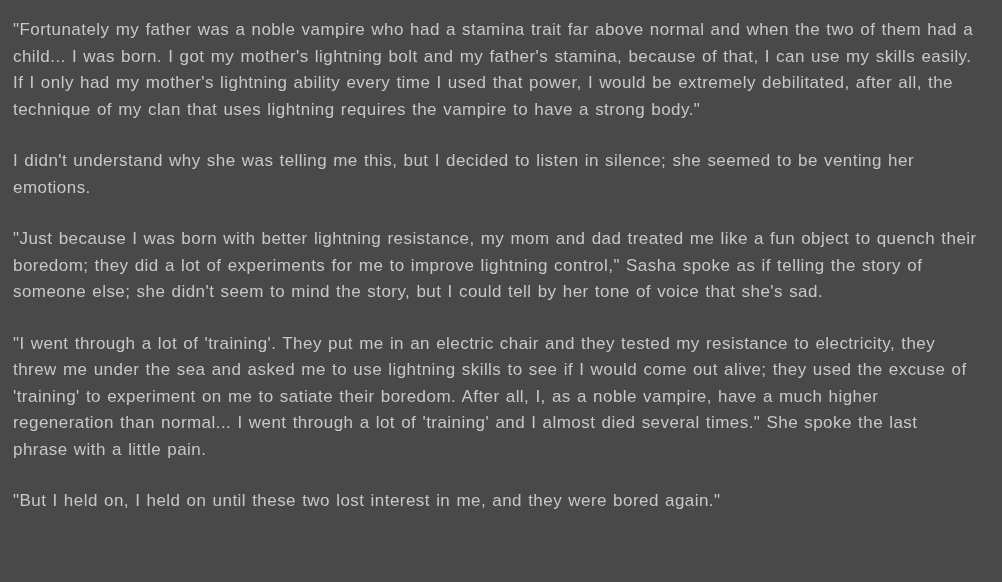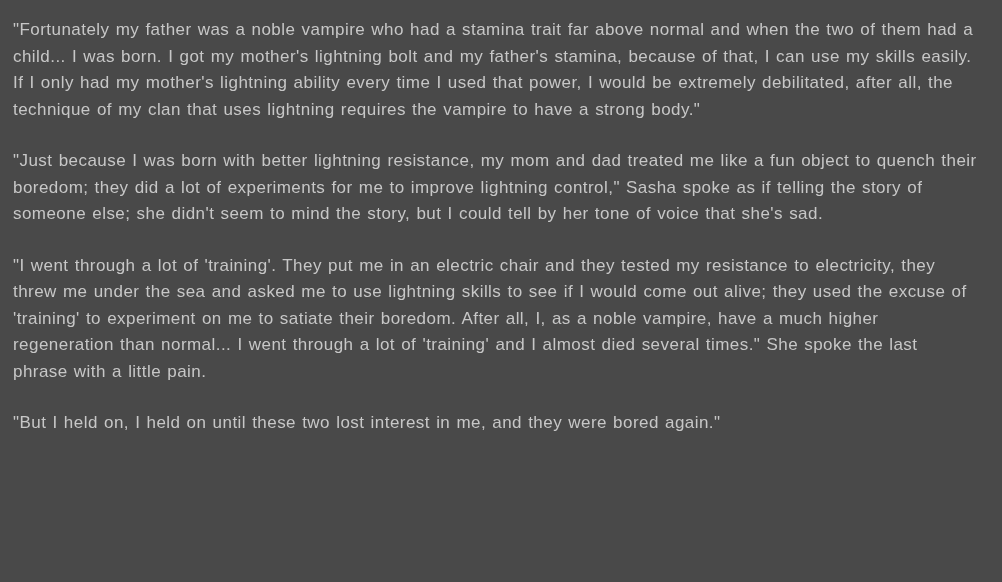--- a/index.html
+++ b/index.html
@@ -33,16 +33,17 @@
   .reader p.para:last-child {
     margin-bottom: 0;
   }
 </style>
 </head>
 <body>
 
 <div class="reader">
 
 <p class="para">"Fortunately my father was a noble vampire who had a stamina trait far above normal and when the two of them had a child... I was born. I got my mother's lightning bolt and my father's stamina, because of that, I can use my skills easily. If I only had my mother's lightning ability every time I used that power, I would be extremely debilitated, after all, the technique of my clan that uses lightning requires the vampire to have a strong body."</p>
+    <p class="para">I didn't understand why she was telling me this, but I decided to listen in silence; she seemed to be venting her emotions.</p>
     <p class="para">"Just because I was born with better lightning resistance, my mom and dad treated me like a fun object to quench their boredom; they did a lot of experiments for me to improve lightning control," Sasha spoke as if telling the story of someone else; she didn't seem to mind the story, but I could tell by her tone of voice that she's sad.</p>
     <p class="para">"I went through a lot of 'training'. They put me in an electric chair and they tested my resistance to electricity, they threw me under the sea and asked me to use lightning skills to see if I would come out alive; they used the excuse of 'training' to experiment on me to satiate their boredom. After all, I, as a noble vampire, have a much higher regeneration than normal... I went through a lot of 'training' and I almost died several times." She spoke the last phrase with a little pain.</p>
     <p class="para">"But I held on, I held on until these two lost interest in me, and they were bored again."</p>
   </div>
 
 </body></html>

